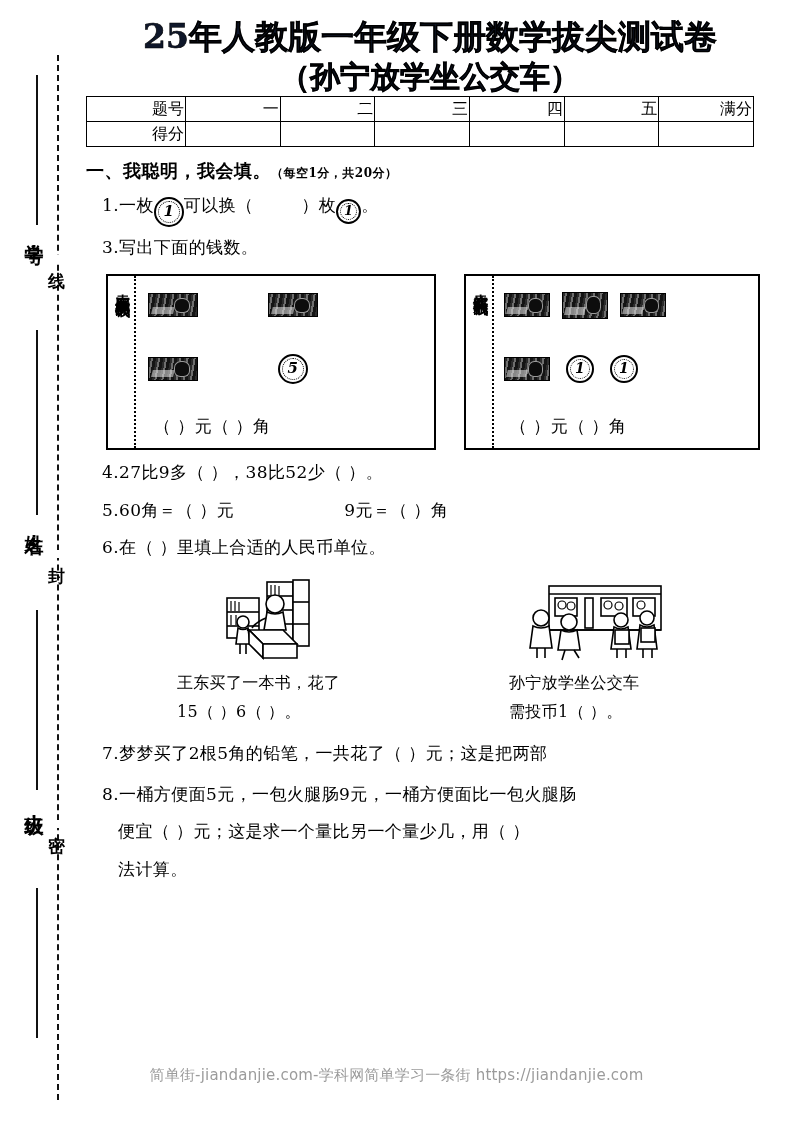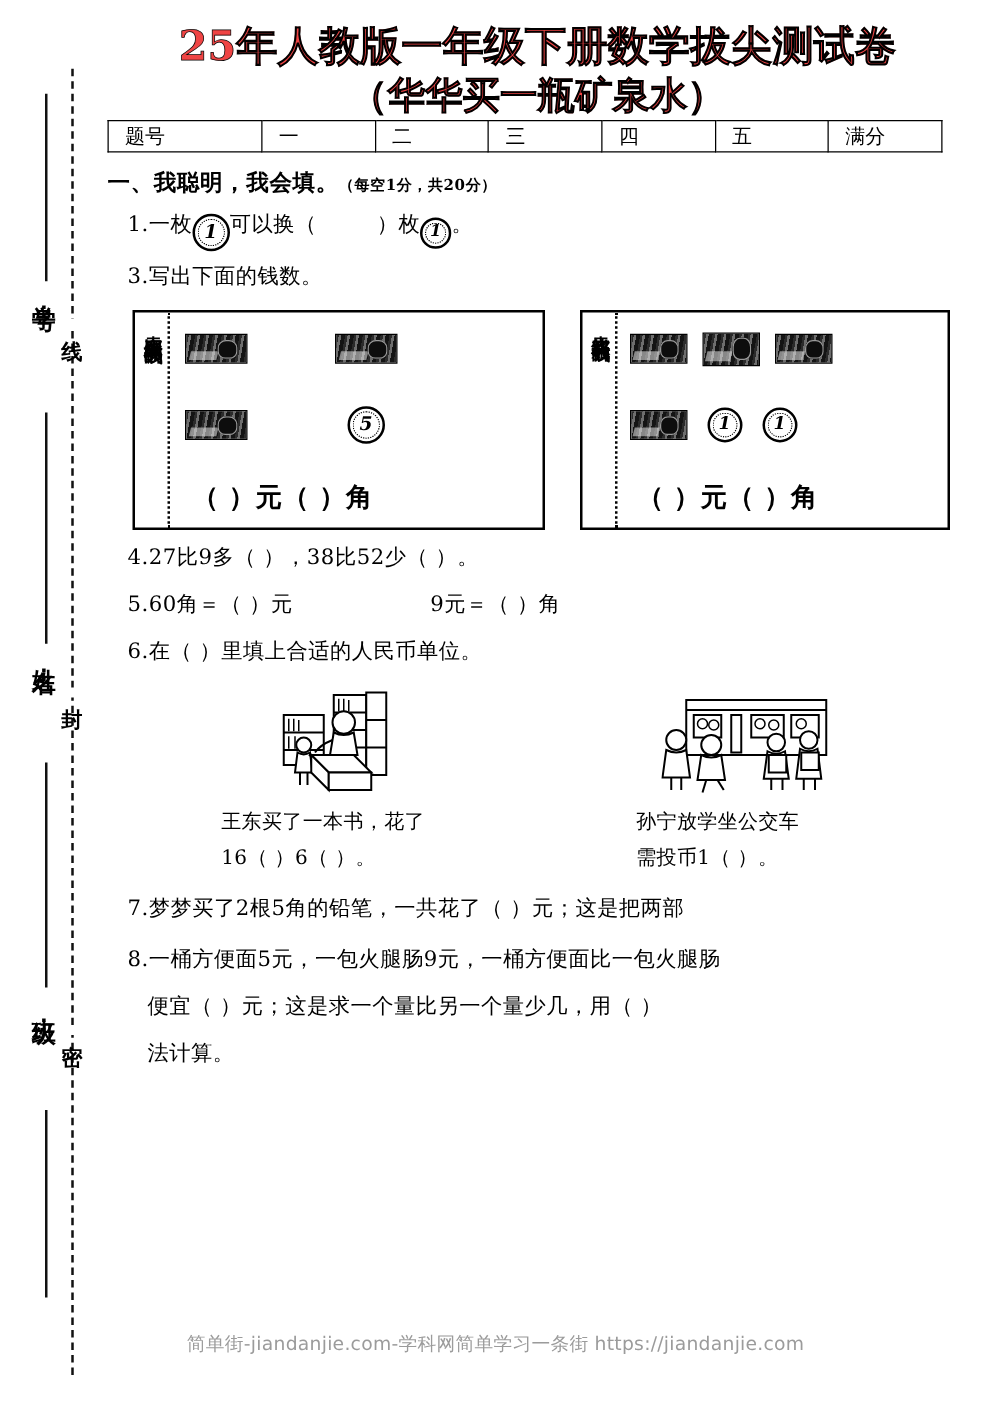--- a/index.html
+++ b/index.html
@@ -61,21 +61,21 @@
     left: 80px;
     top: 0;
     width: 700px;
   }
 
   
   .title-main, .title-sub {
     text-align: center;
     font-family: "DejaVu Serif", "Liberation Serif", serif;
     font-weight: bold;
-    color: #ef4444;
+    color: #0f172a;
     line-height: 1.18;
     letter-spacing: 0px;
   }
   .title-main {
     font-size: 33px;
     margin-top: 18px;
     -webkit-text-stroke: 0.6px #000;
   }
   .title-sub {
     font-size: 30px;
@@ -96,24 +96,24 @@
   
   table.score-table {
     border-collapse: collapse;
     width: 668px;
     margin: 2px 0 0 6px;
     table-layout: fixed;
   }
   table.score-table td {
     border: 1.5px solid #000;
     height: 22px;
-    text-align: left;
+    text-align: right;
     font-size: 16px;
     font-family: "DejaVu Serif", "Liberation Serif", serif;
-    padding: 1px 13px;
+    padding: 1px 1px;
   }
   table.score-table td.head-cell { width: 96px; }
 
   
   .section-head {
     font-size: 18px;
     font-weight: bold;
     margin: 12px 0 6px 6px;
     letter-spacing: 0.5px;
   }
@@ -227,24 +227,23 @@
     justify-content: space-between;
     padding: 12px 8px 10px 12px;
   }
   .mb-money-row {
     display: flex;
     align-items: center;
     gap: 26px;
     min-height: 34px;
   }
   .mb-answer {
-    font-size: 21px;
+    font-size: 17px;
     letter-spacing: 0.5px;
     padding-left: 6px;
-    font-weight: bold;
   }
 
   
   .pics {
     display: flex;
     margin: 12px 0 0 24px;
     width: 660px;
   }
   .pic-col {
     flex: 1;
@@ -296,33 +295,42 @@
     <div class="vtext seal-label" style="top:800px;">班级：</div>
 
     <div class="vtext seal-char" style="top:255px;">线</div>
     <div class="vtext seal-char" style="top:550px;">封</div>
     <div class="vtext seal-char" style="top:820px;">密</div>
   </div>
 
   <div class="content">
 
     <div class="title-main">25年人教版一年级下册数学拔尖测试卷</div>
-    <div class="title-sub">（华华买一瓶矿泉水）</div>
+    <div class="title-sub">（孙宁放学坐公交车）</div>
 
 
     <table class="score-table">
       <tbody>
           <tr>
         <td class="head-cell">题号</td>
         <td>一</td>
         <td>二</td>
         <td>三</td>
         <td>四</td>
         <td>五</td>
         <td>满分</td>
+      </tr>
+      <tr>
+        <td class="head-cell">得分</td>
+        <td></td>
+        <td></td>
+        <td></td>
+        <td></td>
+        <td></td>
+        <td></td>
       </tr>
     </tbody>
       </table>
 
     <div class="section-head">
       <span>一、我聪明，我会填。</span><span class="pts">（每空1分，共20分）</span>
     </div>
 
     <div class="q">
       <span>1.</span><span>一枚</span><span class="coin coin-yuan">1</span><span>可以换（</span><span class="blank-sm"></span><span>）枚</span><span class="coin coin-jiao">1</span><span>。</span>
@@ -421,21 +429,21 @@
             <line x1="27" y1="66" x2="27" y2="76"></line>
               <line x1="33" y1="66" x2="33" y2="76"></line>
             <path d="M34 52 q8 2 12 6" fill="none"></path>
             <path d="M36 52 l34 0 l14 14 l-34 0 z" fill="#fff"></path>
             <path d="M36 52 l0 14 l14 14 l0 -14 z" fill="#fff"></path>
             <path d="M50 66 l34 0 l0 14 l-34 0 z" fill="#fff"></path>
           </svg>
         </div>
         <div class="pic-cap">
           <div>王东买了一本书，花了</div>
-          <div>16（        ）6（        ）。</div>
+          <div>15（        ）6（        ）。</div>
         </div>
       </div>
 
       <div class="pic-col c2">
         <div class="pic-art">
           <svg width="140" height="84" viewBox="0 0 140 84" fill="none" stroke="#000" stroke-width="1.6">
             <rect x="20" y="8" width="112" height="44" fill="#fff"></rect>
             <line x1="20" y1="16" x2="132" y2="16"></line>
             <rect x="26" y="20" width="22" height="18" fill="#fff"></rect>
             <rect x="56" y="20" width="8" height="30" fill="#fff"></rect>

